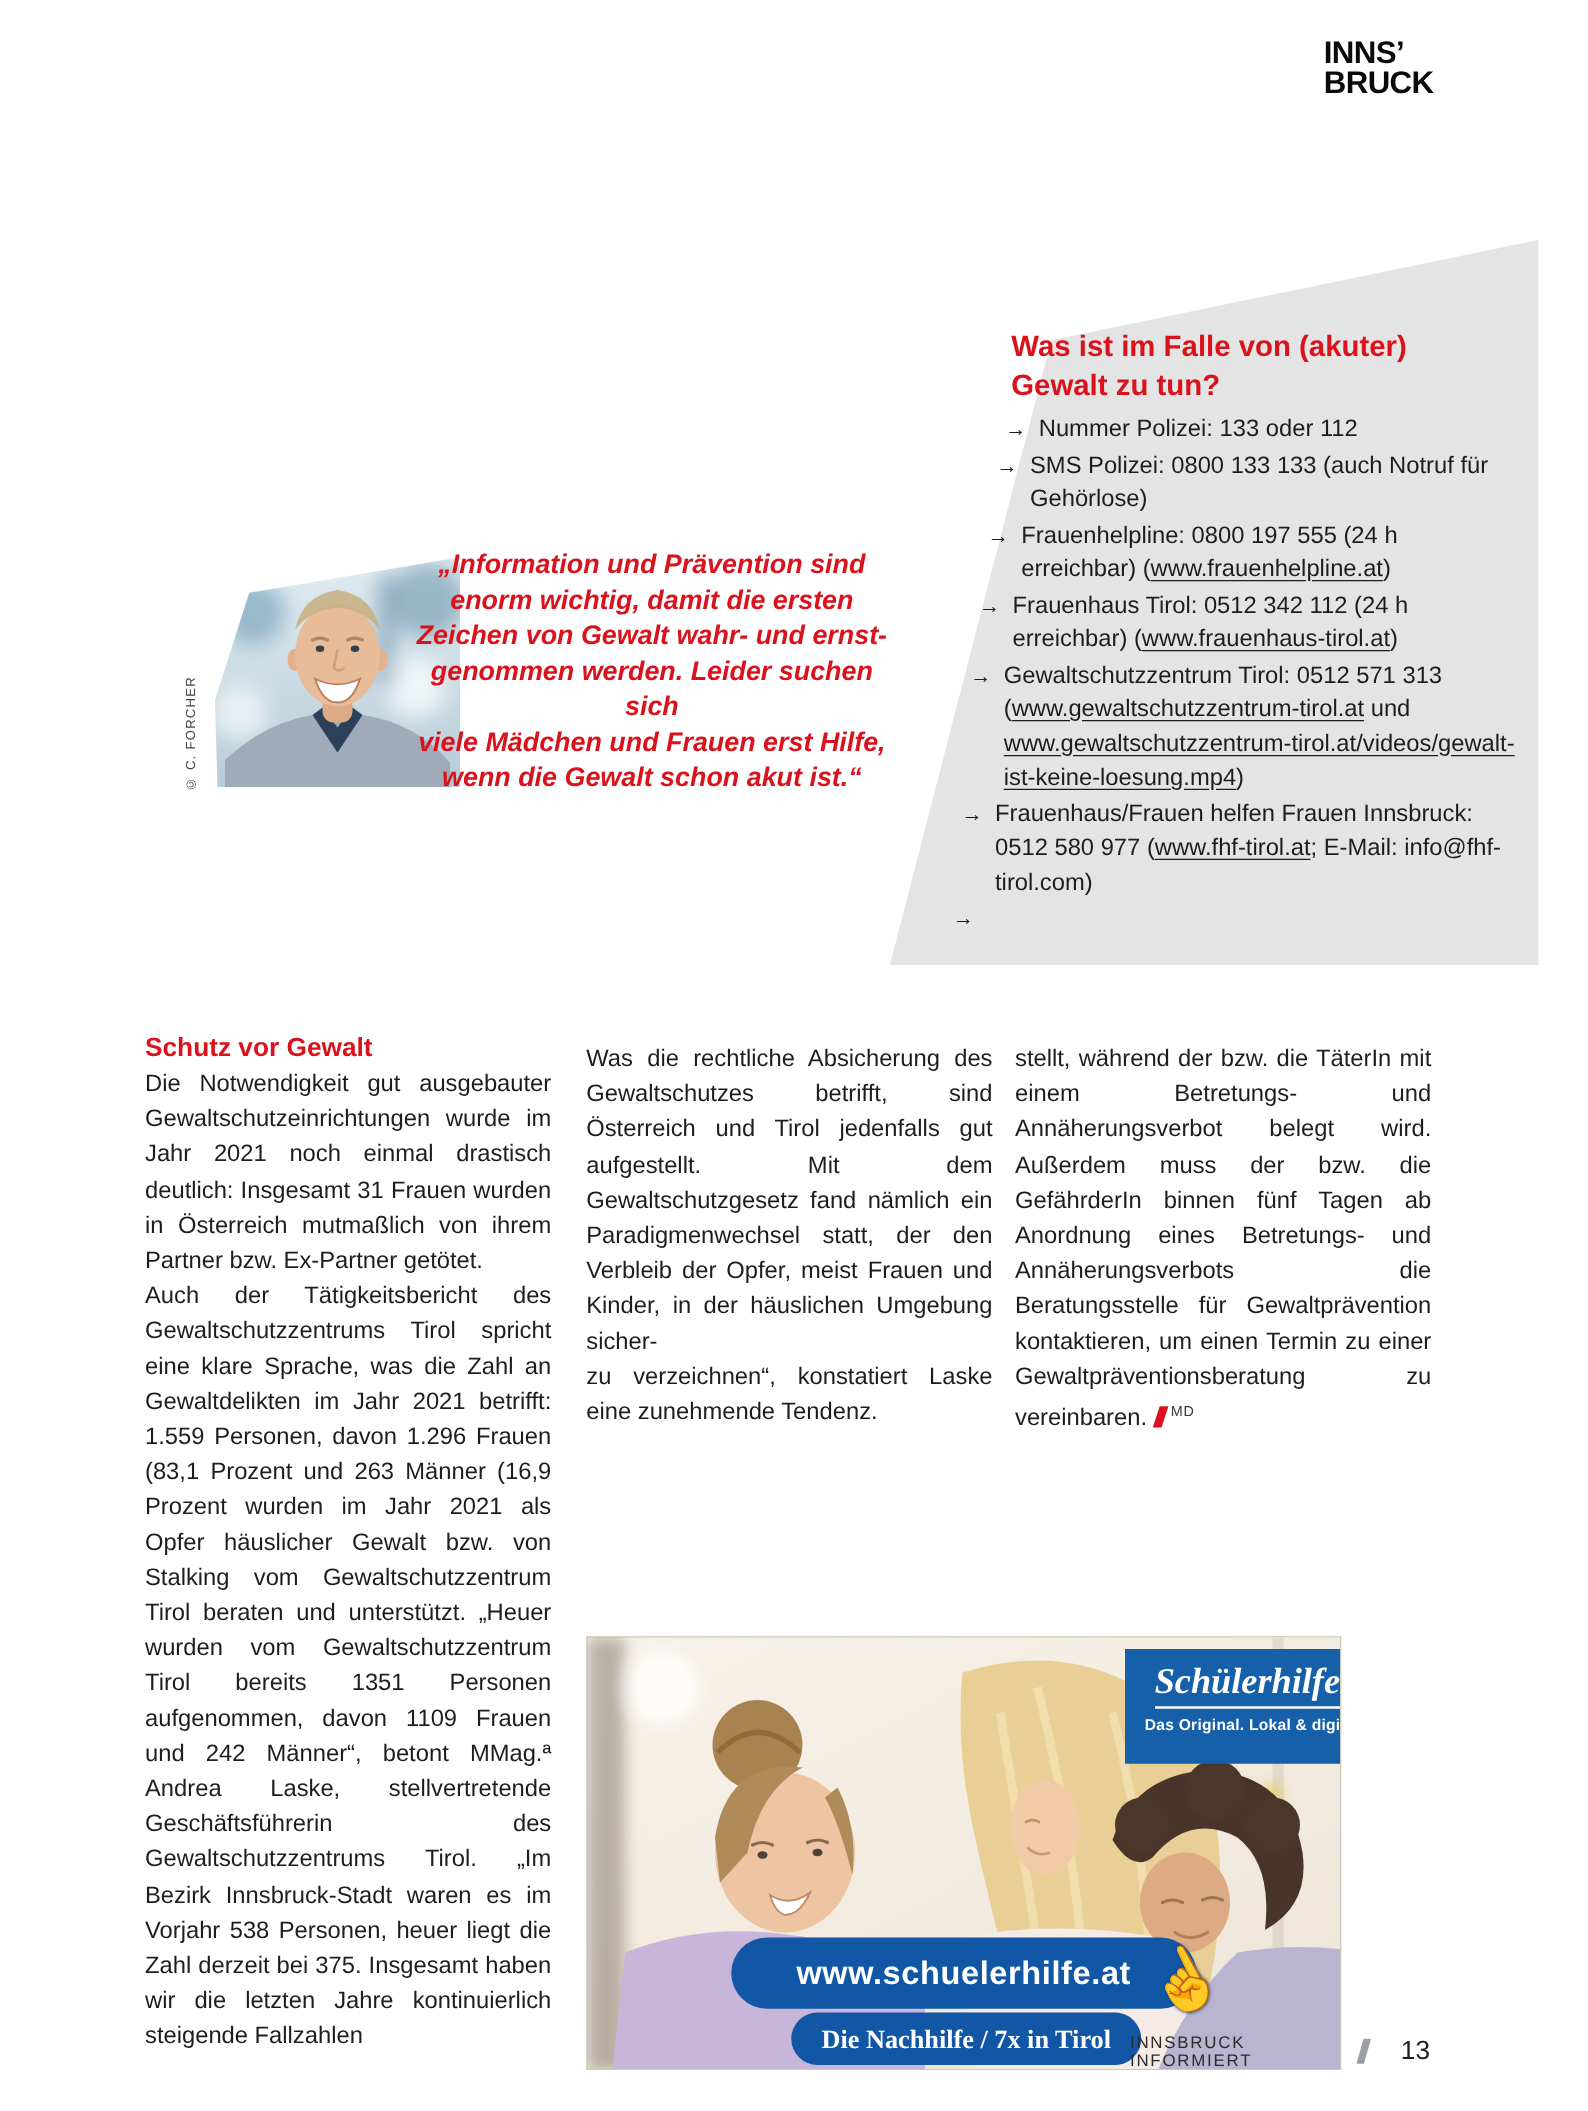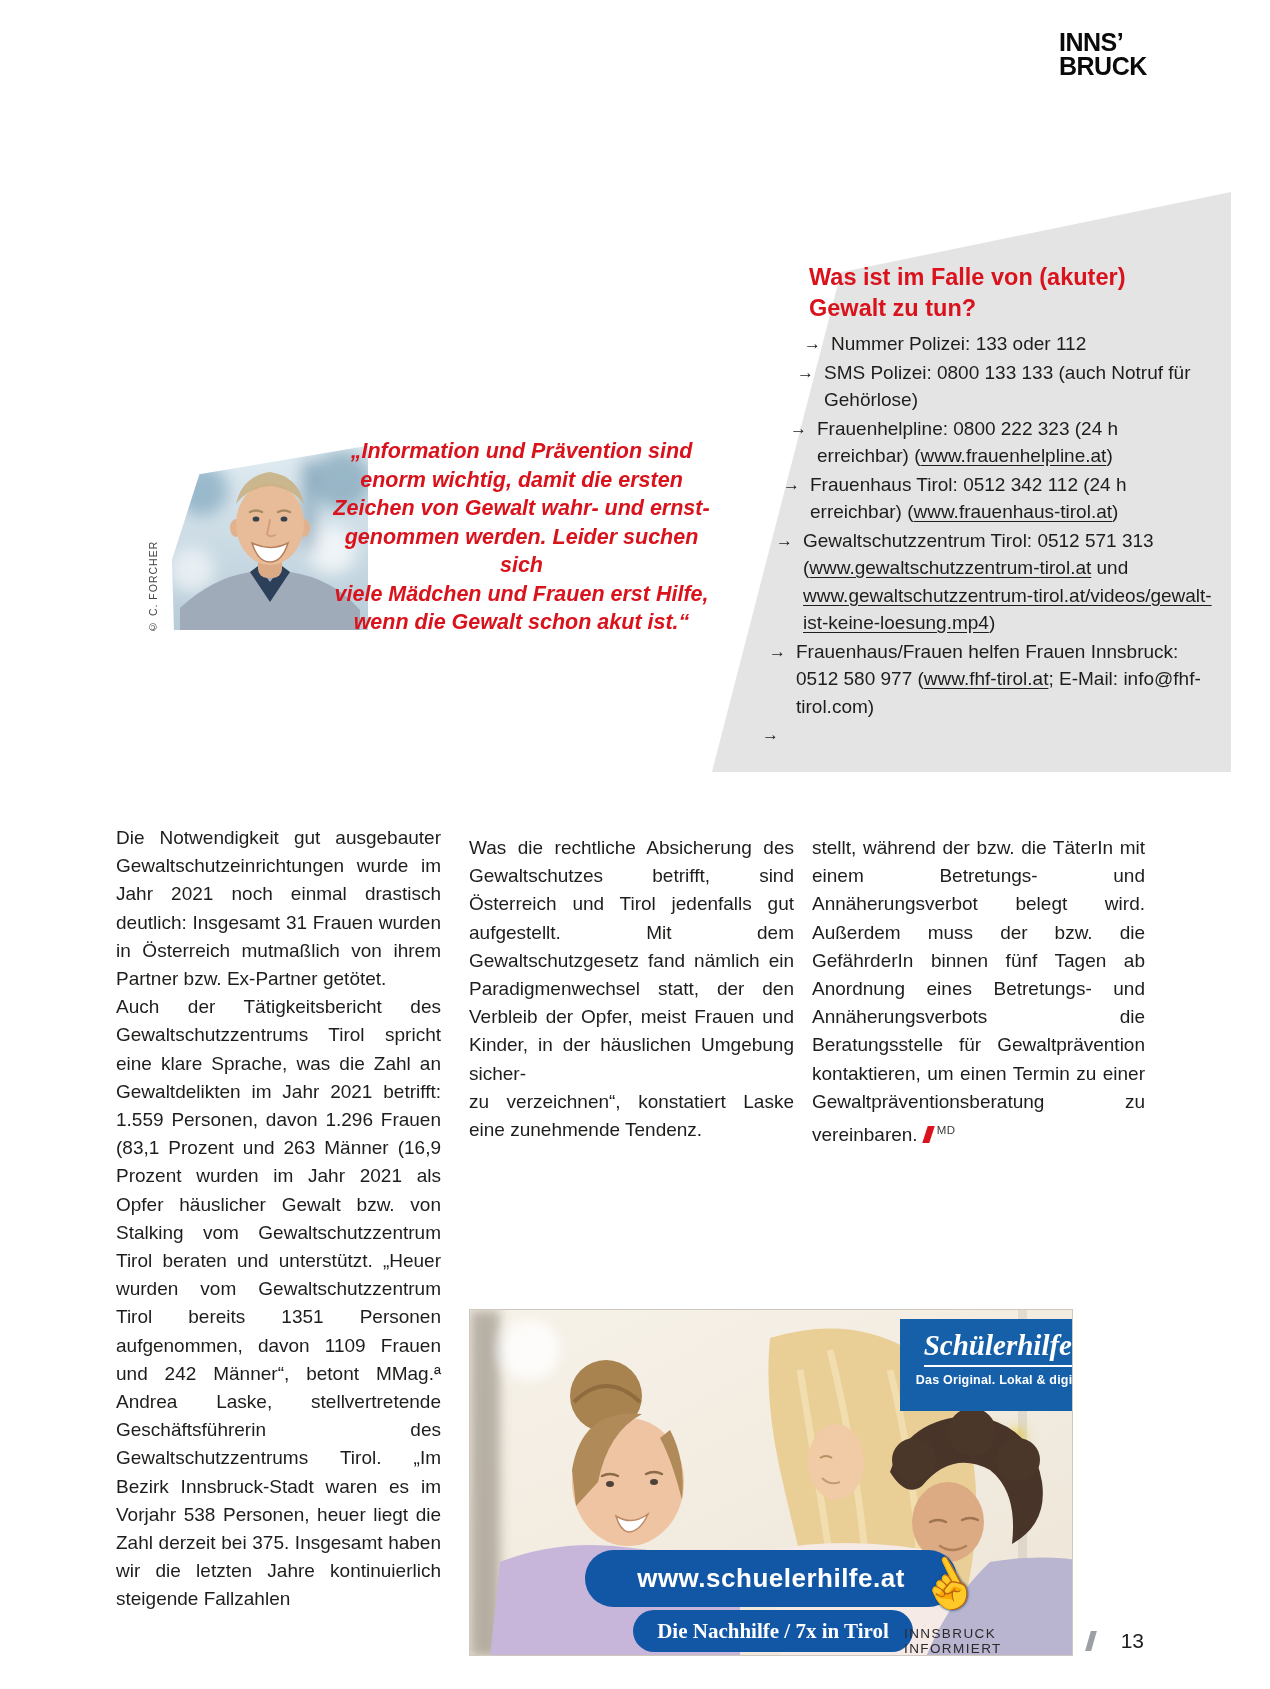--- a/index.html
+++ b/index.html
@@ -78,21 +78,21 @@
     <div>INNS’</div>
     <div>BRUCK</div>
   </div>
 
   <div class="infobox"></div>
   <div class="infobox-title">Was ist im Falle von (akuter)
 Gewalt zu tun?</div>
   <div class="infobox-list">
       <div class="ib-item" style="margin-left: 50px;"><span class="ib-arrow">→</span><span><span>Nummer Polizei: 133 oder 112</span></span></div>
       <div class="ib-item" style="margin-left: 43px;"><span class="ib-arrow">→</span><span><span>SMS Polizei: 0800 133 133 (auch Notruf für Gehörlose)</span></span></div>
-      <div class="ib-item" style="margin-left: 36px;"><span class="ib-arrow">→</span><span><span>Frauenhelpline: 0800 222 323 (24 h erreichbar) (</span><span class="ib-link">www.frauenhelpline.at</span><span>)</span></span></div>
+      <div class="ib-item" style="margin-left: 36px;"><span class="ib-arrow">→</span><span><span>Frauenhelpline: 0800 197 555 (24 h erreichbar) (</span><span class="ib-link">www.frauenhelpline.at</span><span>)</span></span></div>
       <div class="ib-item" style="margin-left: 29px;"><span class="ib-arrow">→</span><span><span>Frauenhaus Tirol: 0512 342 112 (24 h erreichbar) (</span><span class="ib-link">www.frauenhaus-tirol.at</span><span>)</span></span></div>
       <div class="ib-item" style="margin-left: 22px;"><span class="ib-arrow">→</span><span><span>Gewaltschutzzentrum Tirol: 0512 571 313 (</span><span class="ib-link">www.gewaltschutzzentrum-tirol.at</span><span> und </span><span class="ib-link">www.gewaltschutzzentrum-tirol.at/videos/gewalt-ist-keine-loesung.mp4</span><span>)</span></span></div>
       <div class="ib-item" style="margin-left: 15px;"><span class="ib-arrow">→</span><span><span>Frauenhaus/Frauen helfen Frauen Innsbruck: 0512 580 977 (</span><span class="ib-link">www.fhf-tirol.at</span><span>; E-Mail: info@fhf-tirol.com)</span></span></div>
       <div class="ib-item" style="margin-left: 8px;"><span class="ib-arrow">→</span></div>
     </div>
 
   <div class="portrait">
     <svg width="196" height="190" viewBox="0 0 196 190">
       <defs>
         <linearGradient id="bg" x1="0" y1="0" x2="0" y2="1">
@@ -129,20 +129,21 @@
   <div class="photo-credit">© C. FORCHER</div>
 
   <div class="quote">„Information und Prävention sind
 enorm wichtig, damit die ersten
 Zeichen von Gewalt wahr- und ernst-
 genommen werden. Leider suchen sich
 viele Mädchen und Frauen erst Hilfe,
 wenn die Gewalt schon akut ist.“</div>
 
   <div class="col" id="col1">
+    <div class="article-heading">Schutz vor Gewalt</div>
   <p>Die Notwendigkeit gut ausgebauter Gewaltschutzeinrichtungen wurde im Jahr 2021 noch einmal drastisch deutlich: Insgesamt 31 Frauen wurden in Österreich mutmaßlich von ihrem Partner bzw. Ex-Partner getötet.</p>
       <p>Auch der Tätigkeitsbericht des Gewaltschutzzentrums Tirol spricht eine klare Sprache, was die Zahl an Gewaltdelikten im Jahr 2021 betrifft: 1.559 Personen, davon 1.296 Frauen (83,1 Prozent und 263 Männer (16,9 Prozent wurden im Jahr 2021 als Opfer häuslicher Gewalt bzw. von Stalking vom Gewaltschutzzentrum Tirol beraten und unterstützt. „Heuer wurden vom Gewaltschutzzentrum Tirol bereits 1351 Personen aufgenommen, davon 1109 Frauen und 242 Männer“, betont MMag.ª Andrea Laske, stellvertretende Geschäftsführerin des Gewaltschutzzentrums Tirol. „Im Bezirk Innsbruck-Stadt waren es im Vorjahr 538 Personen, heuer liegt die Zahl derzeit bei 375. Insgesamt haben wir die letzten Jahre kontinuierlich steigende Fallzahlen</p>
     </div>
   <div class="col" id="col2">
       <p>Was die rechtliche Absicherung des Gewaltschutzes betrifft, sind Österreich und Tirol jedenfalls gut aufgestellt. Mit dem Gewaltschutzgesetz fand nämlich ein Paradigmenwechsel statt, der den Verbleib der Opfer, meist Frauen und Kinder, in der häuslichen Umgebung sicher-</p>
       <p>zu verzeichnen“, konstatiert Laske eine zunehmende Tendenz.</p>
     </div>
   <div class="col" id="col3">
       <p>stellt, während der bzw. die TäterIn mit einem Betretungs- und Annäherungsverbot belegt wird. Außerdem muss der bzw. die GefährderIn binnen fünf Tagen ab Anordnung eines Betretungs- und Annäherungsverbots die Beratungsstelle für Gewaltprävention kontaktieren, um einen Termin zu einer Gewaltpräventionsberatung zu vereinbaren.<span class="sig-slash"></span><span class="sig">MD</span></p>
     </div>

